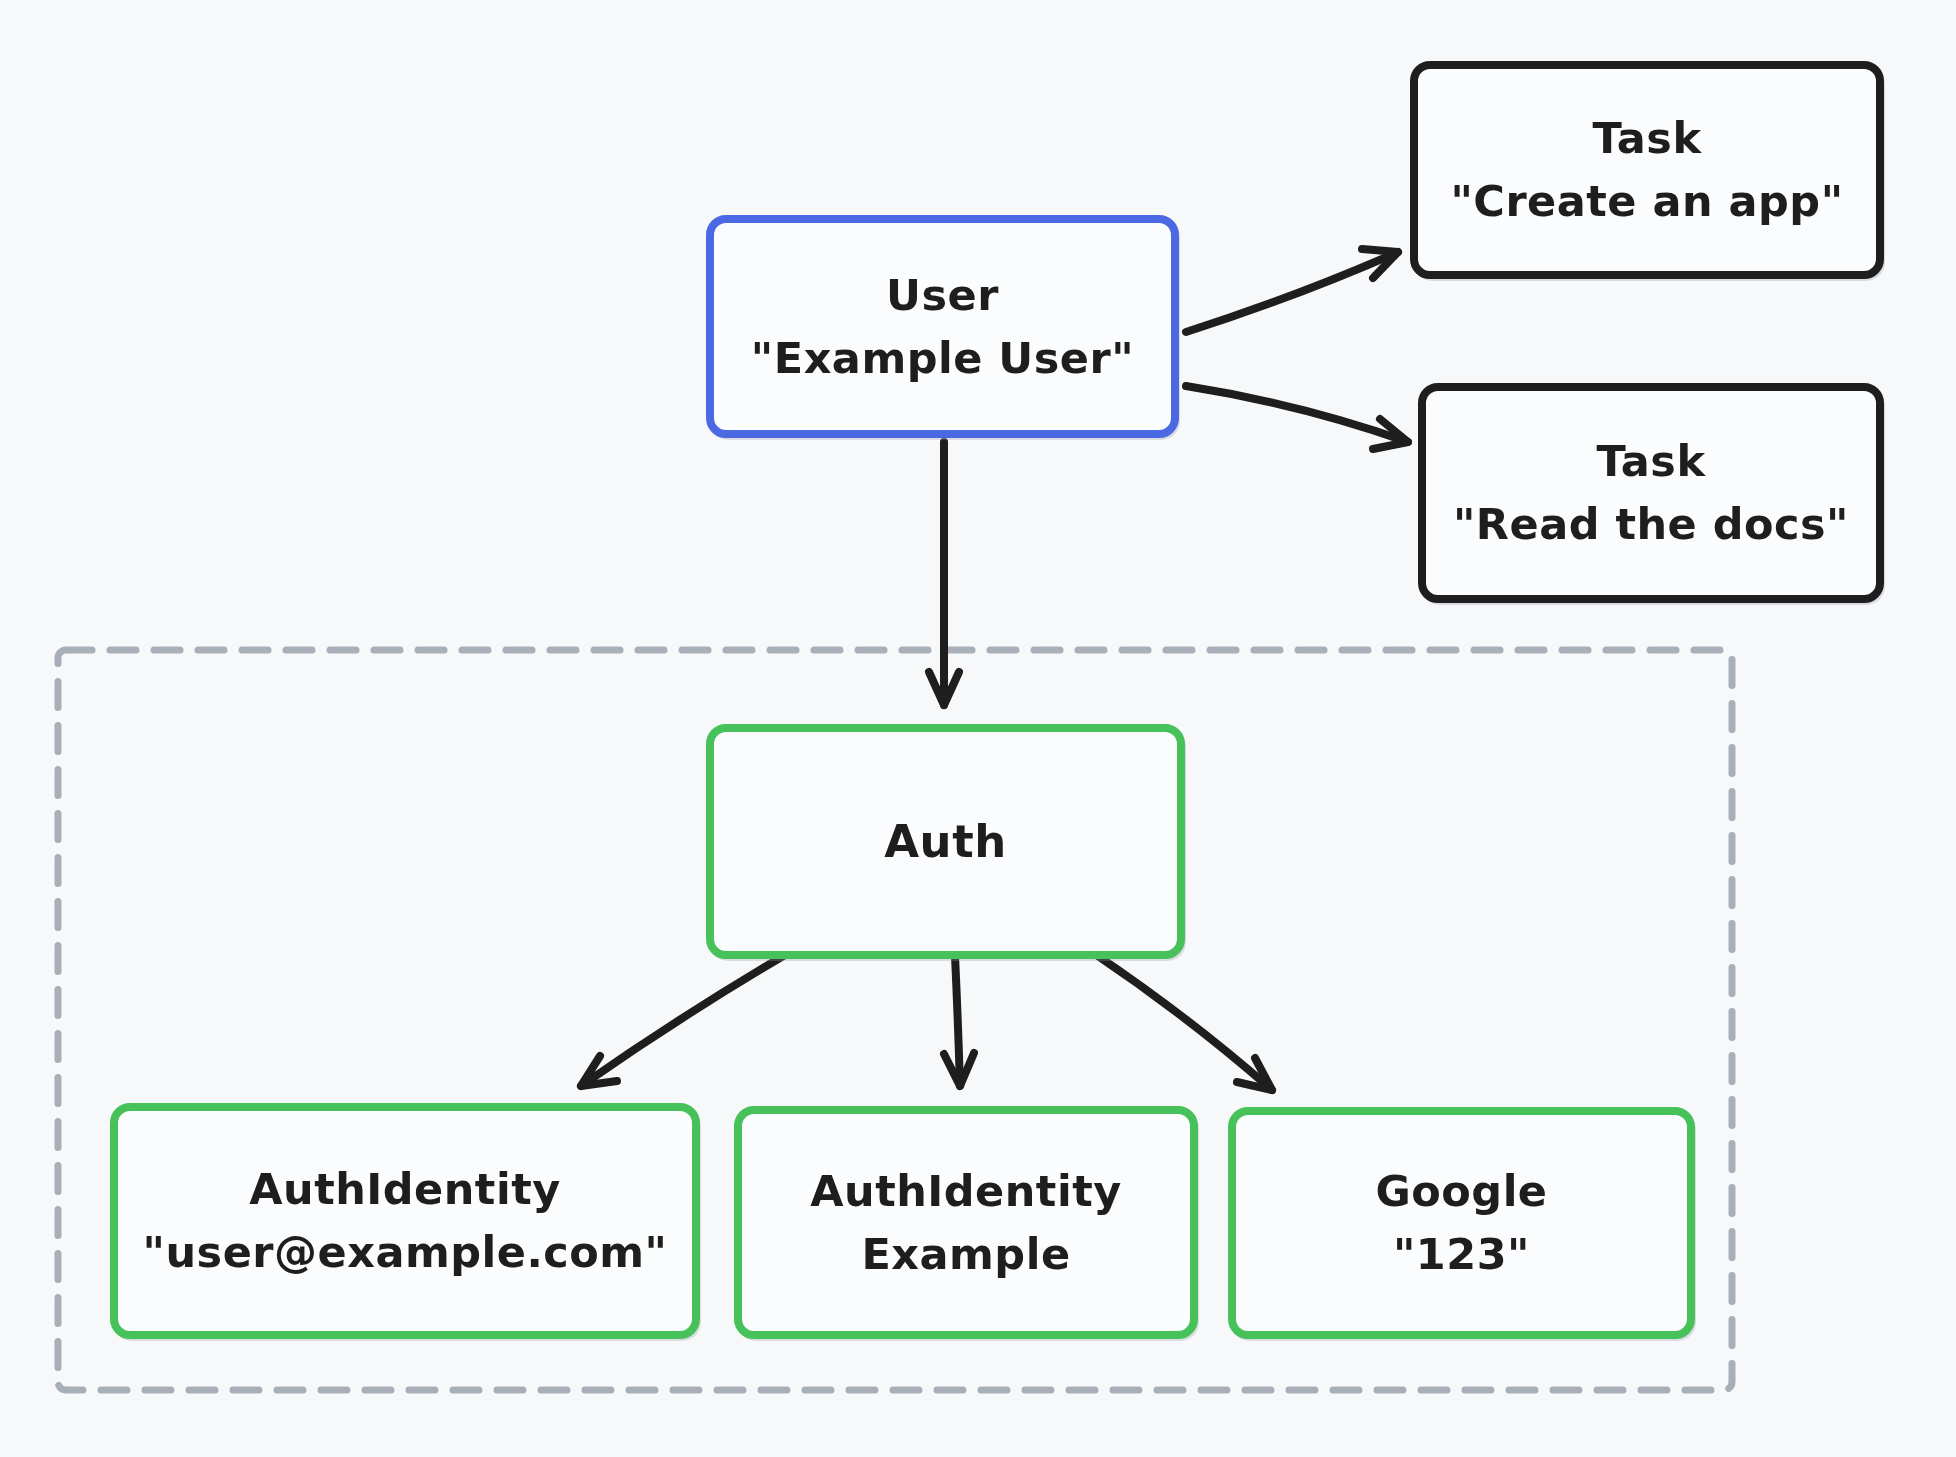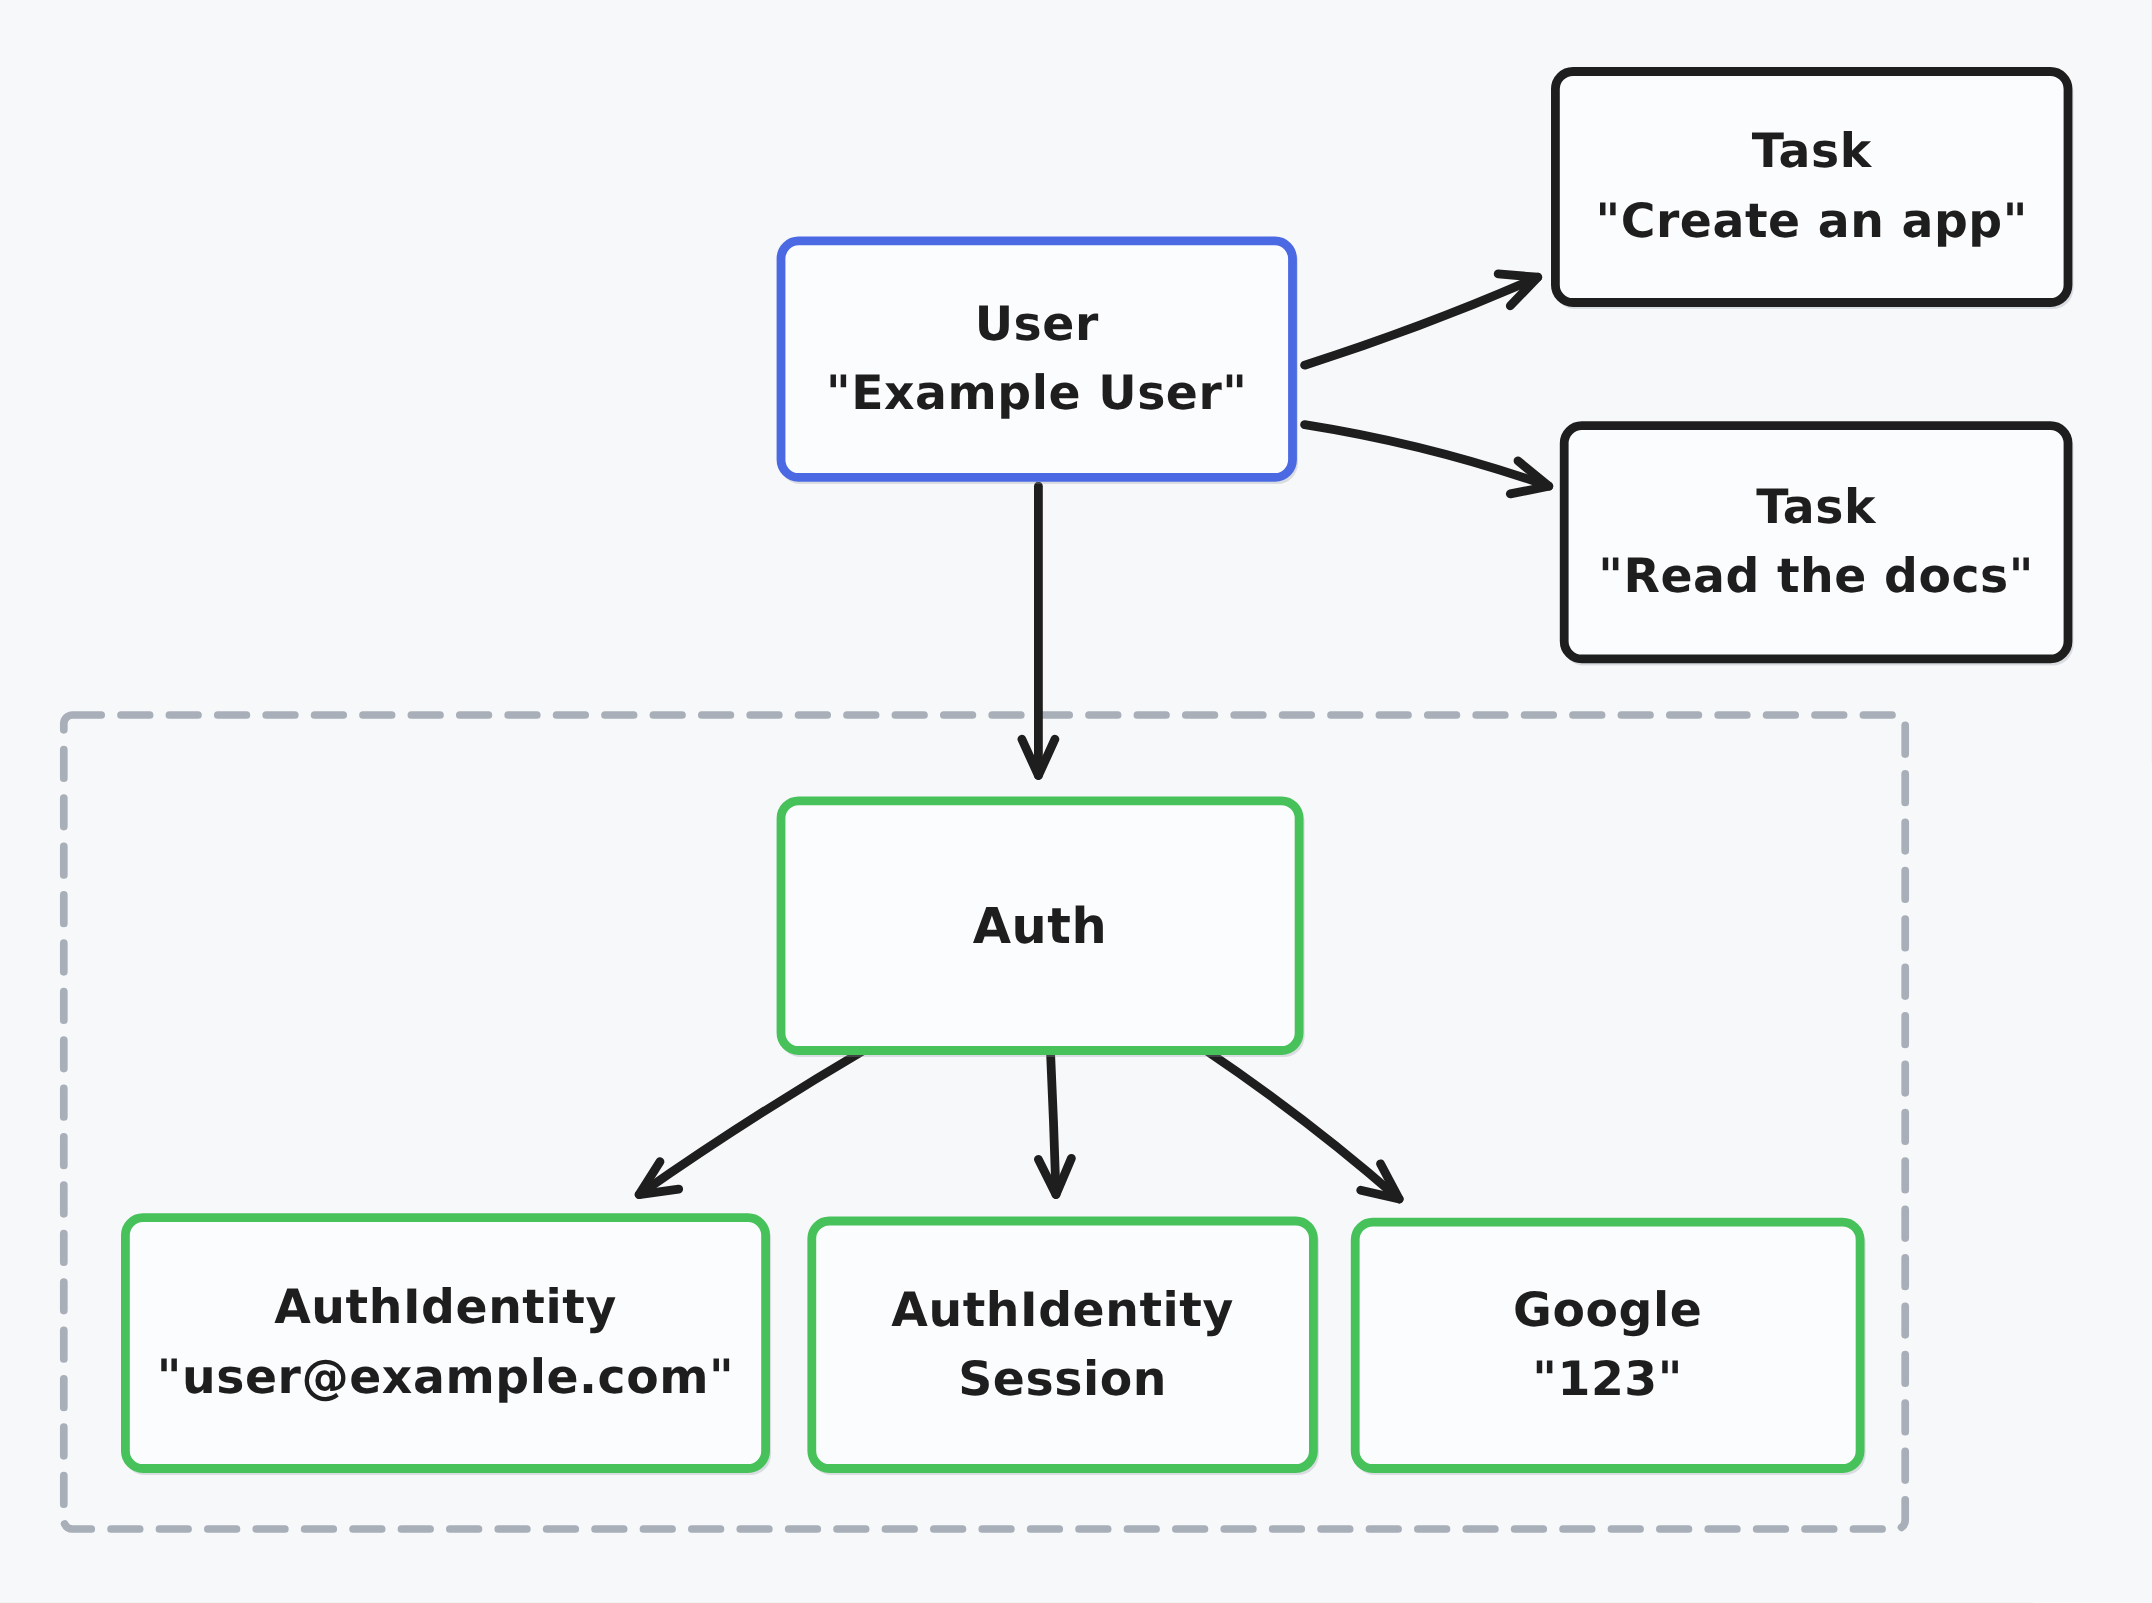--- a/index.html
+++ b/index.html
@@ -84,21 +84,21 @@
     <div class="line">Auth</div>
   </div>
 
   <div class="node green" style="left:110px;top:1103px;width:590px;height:236px;">
     <div class="line">AuthIdentity</div>
     <div class="line">"user@example.com"</div>
   </div>
 
   <div class="node green" style="left:734px;top:1106px;width:464px;height:233px;">
     <div class="line">AuthIdentity</div>
-    <div class="line">Session</div>
+    <div class="line">Example</div>
   </div>
 
   <div class="node green" style="left:1228px;top:1107px;width:467px;height:232px;">
     <div class="line">Google</div>
     <div class="line">"123"</div>
   </div>
 
 </div>
 
 </body></html>

